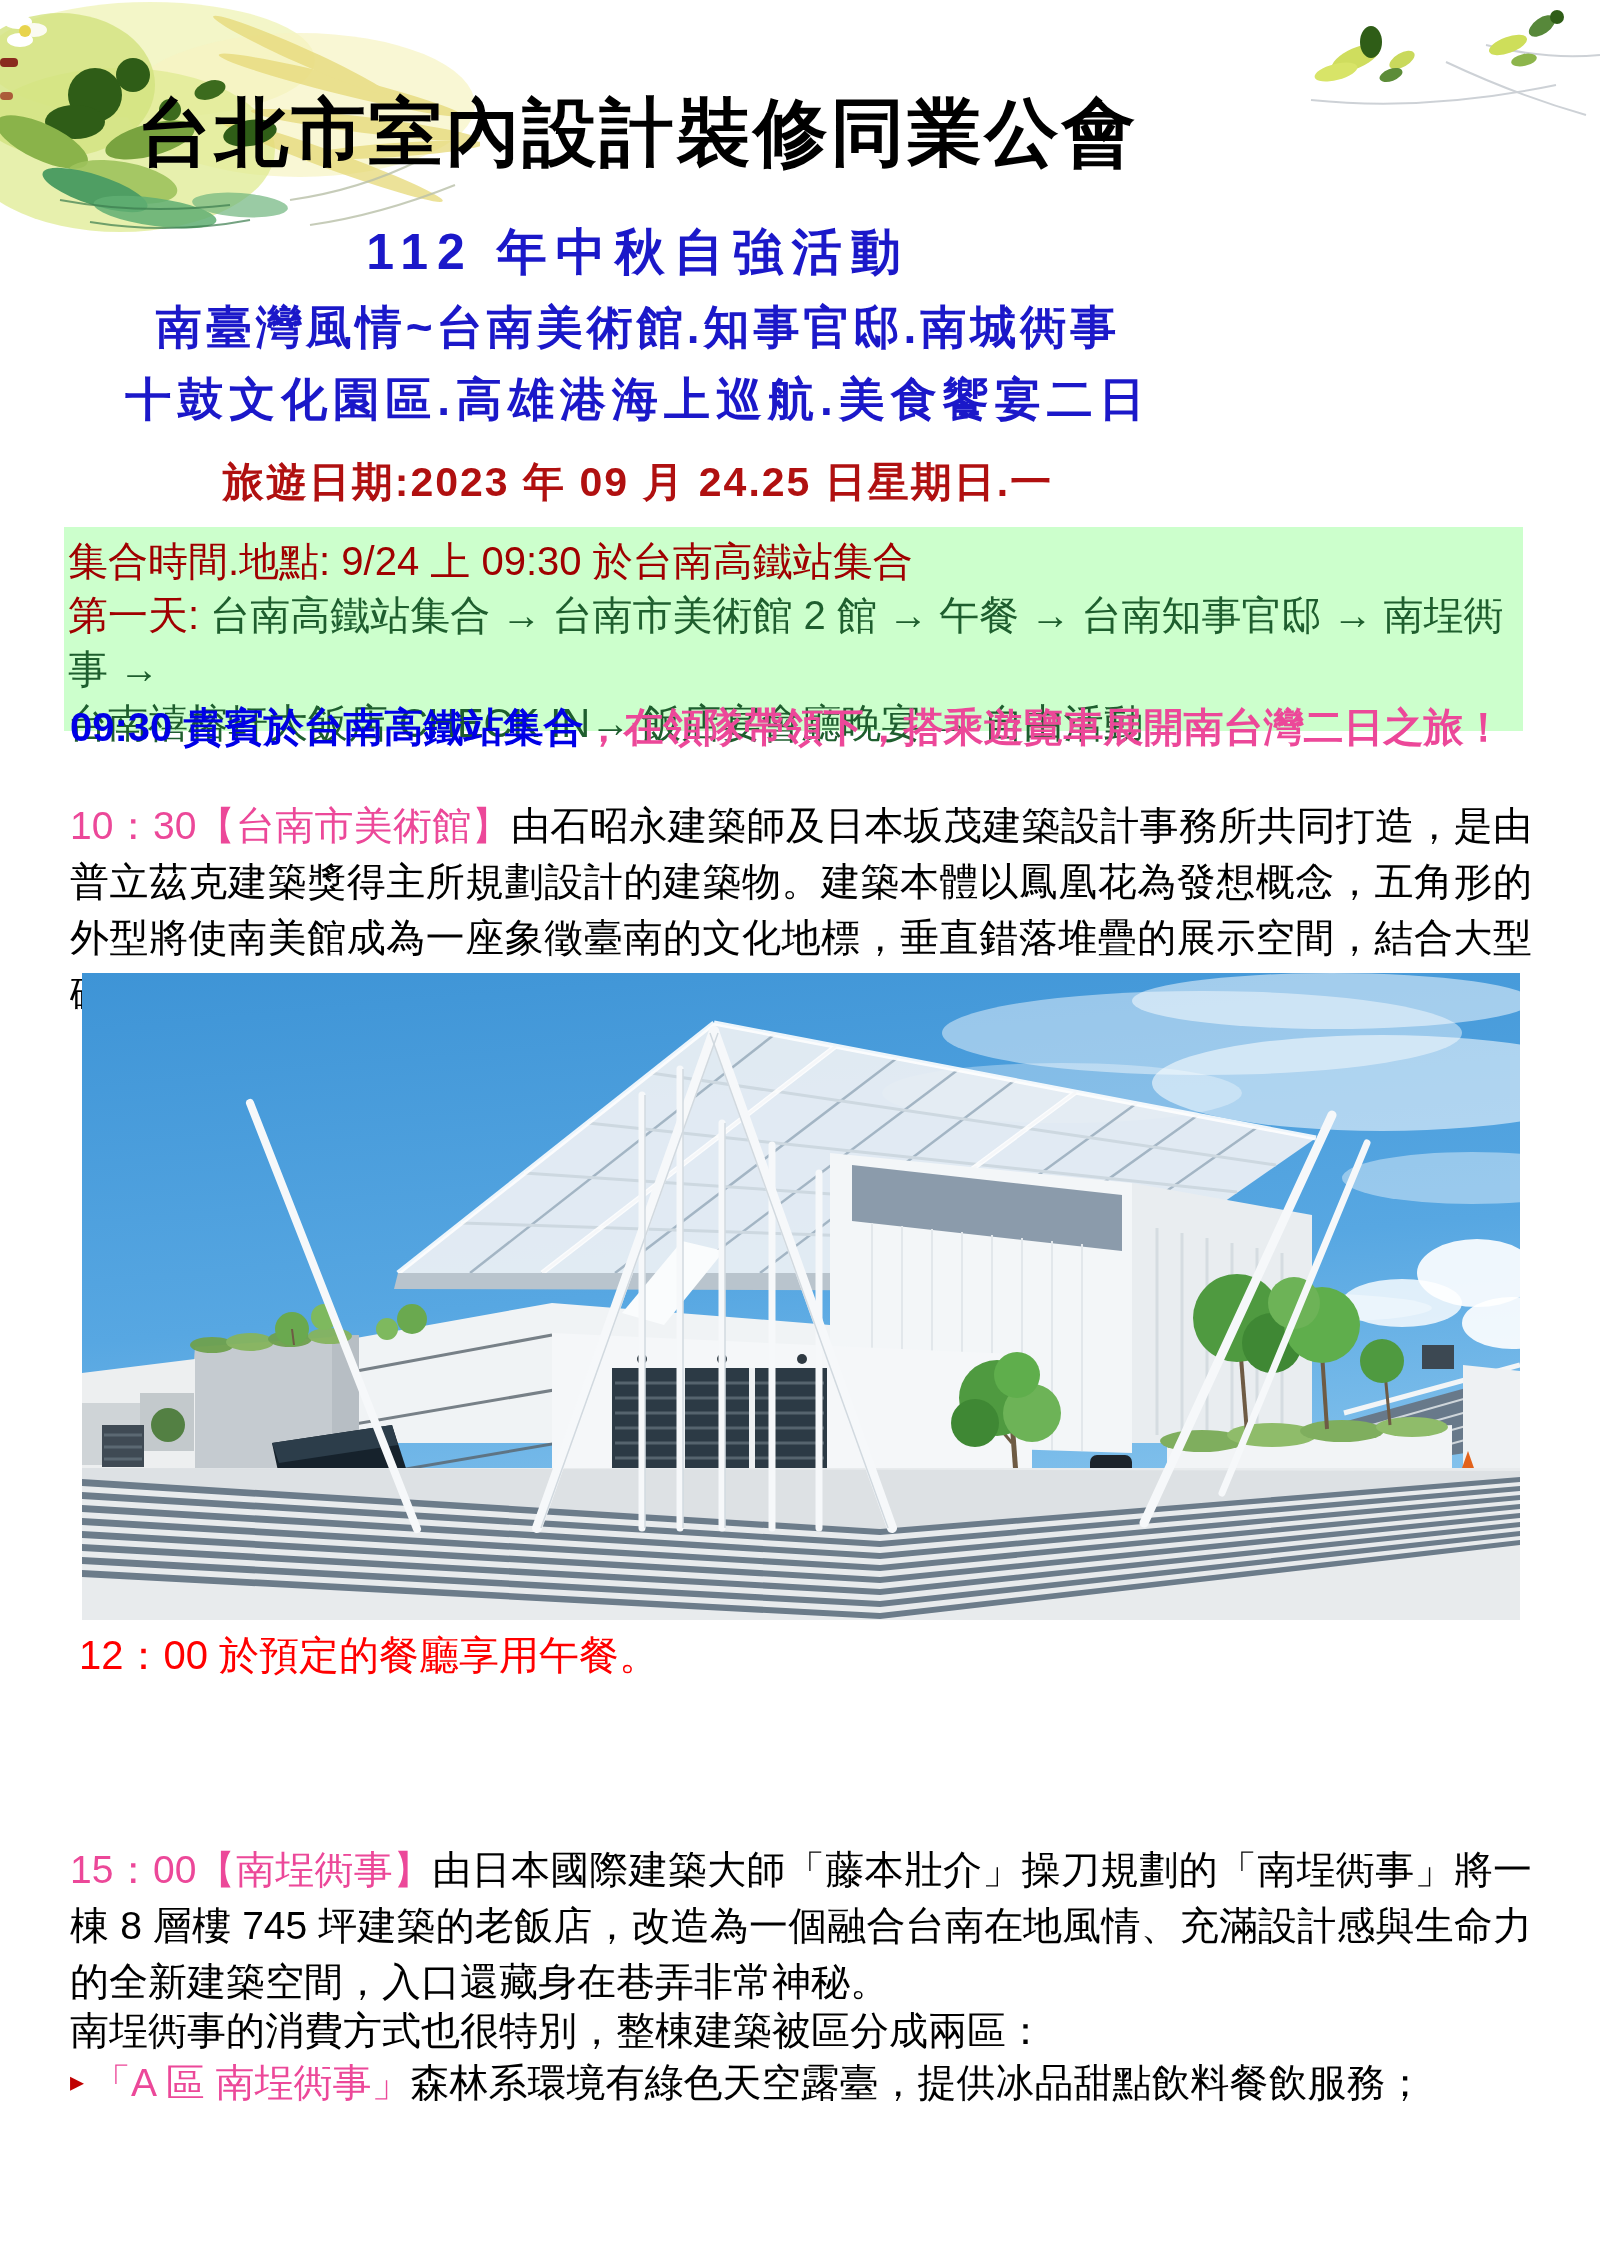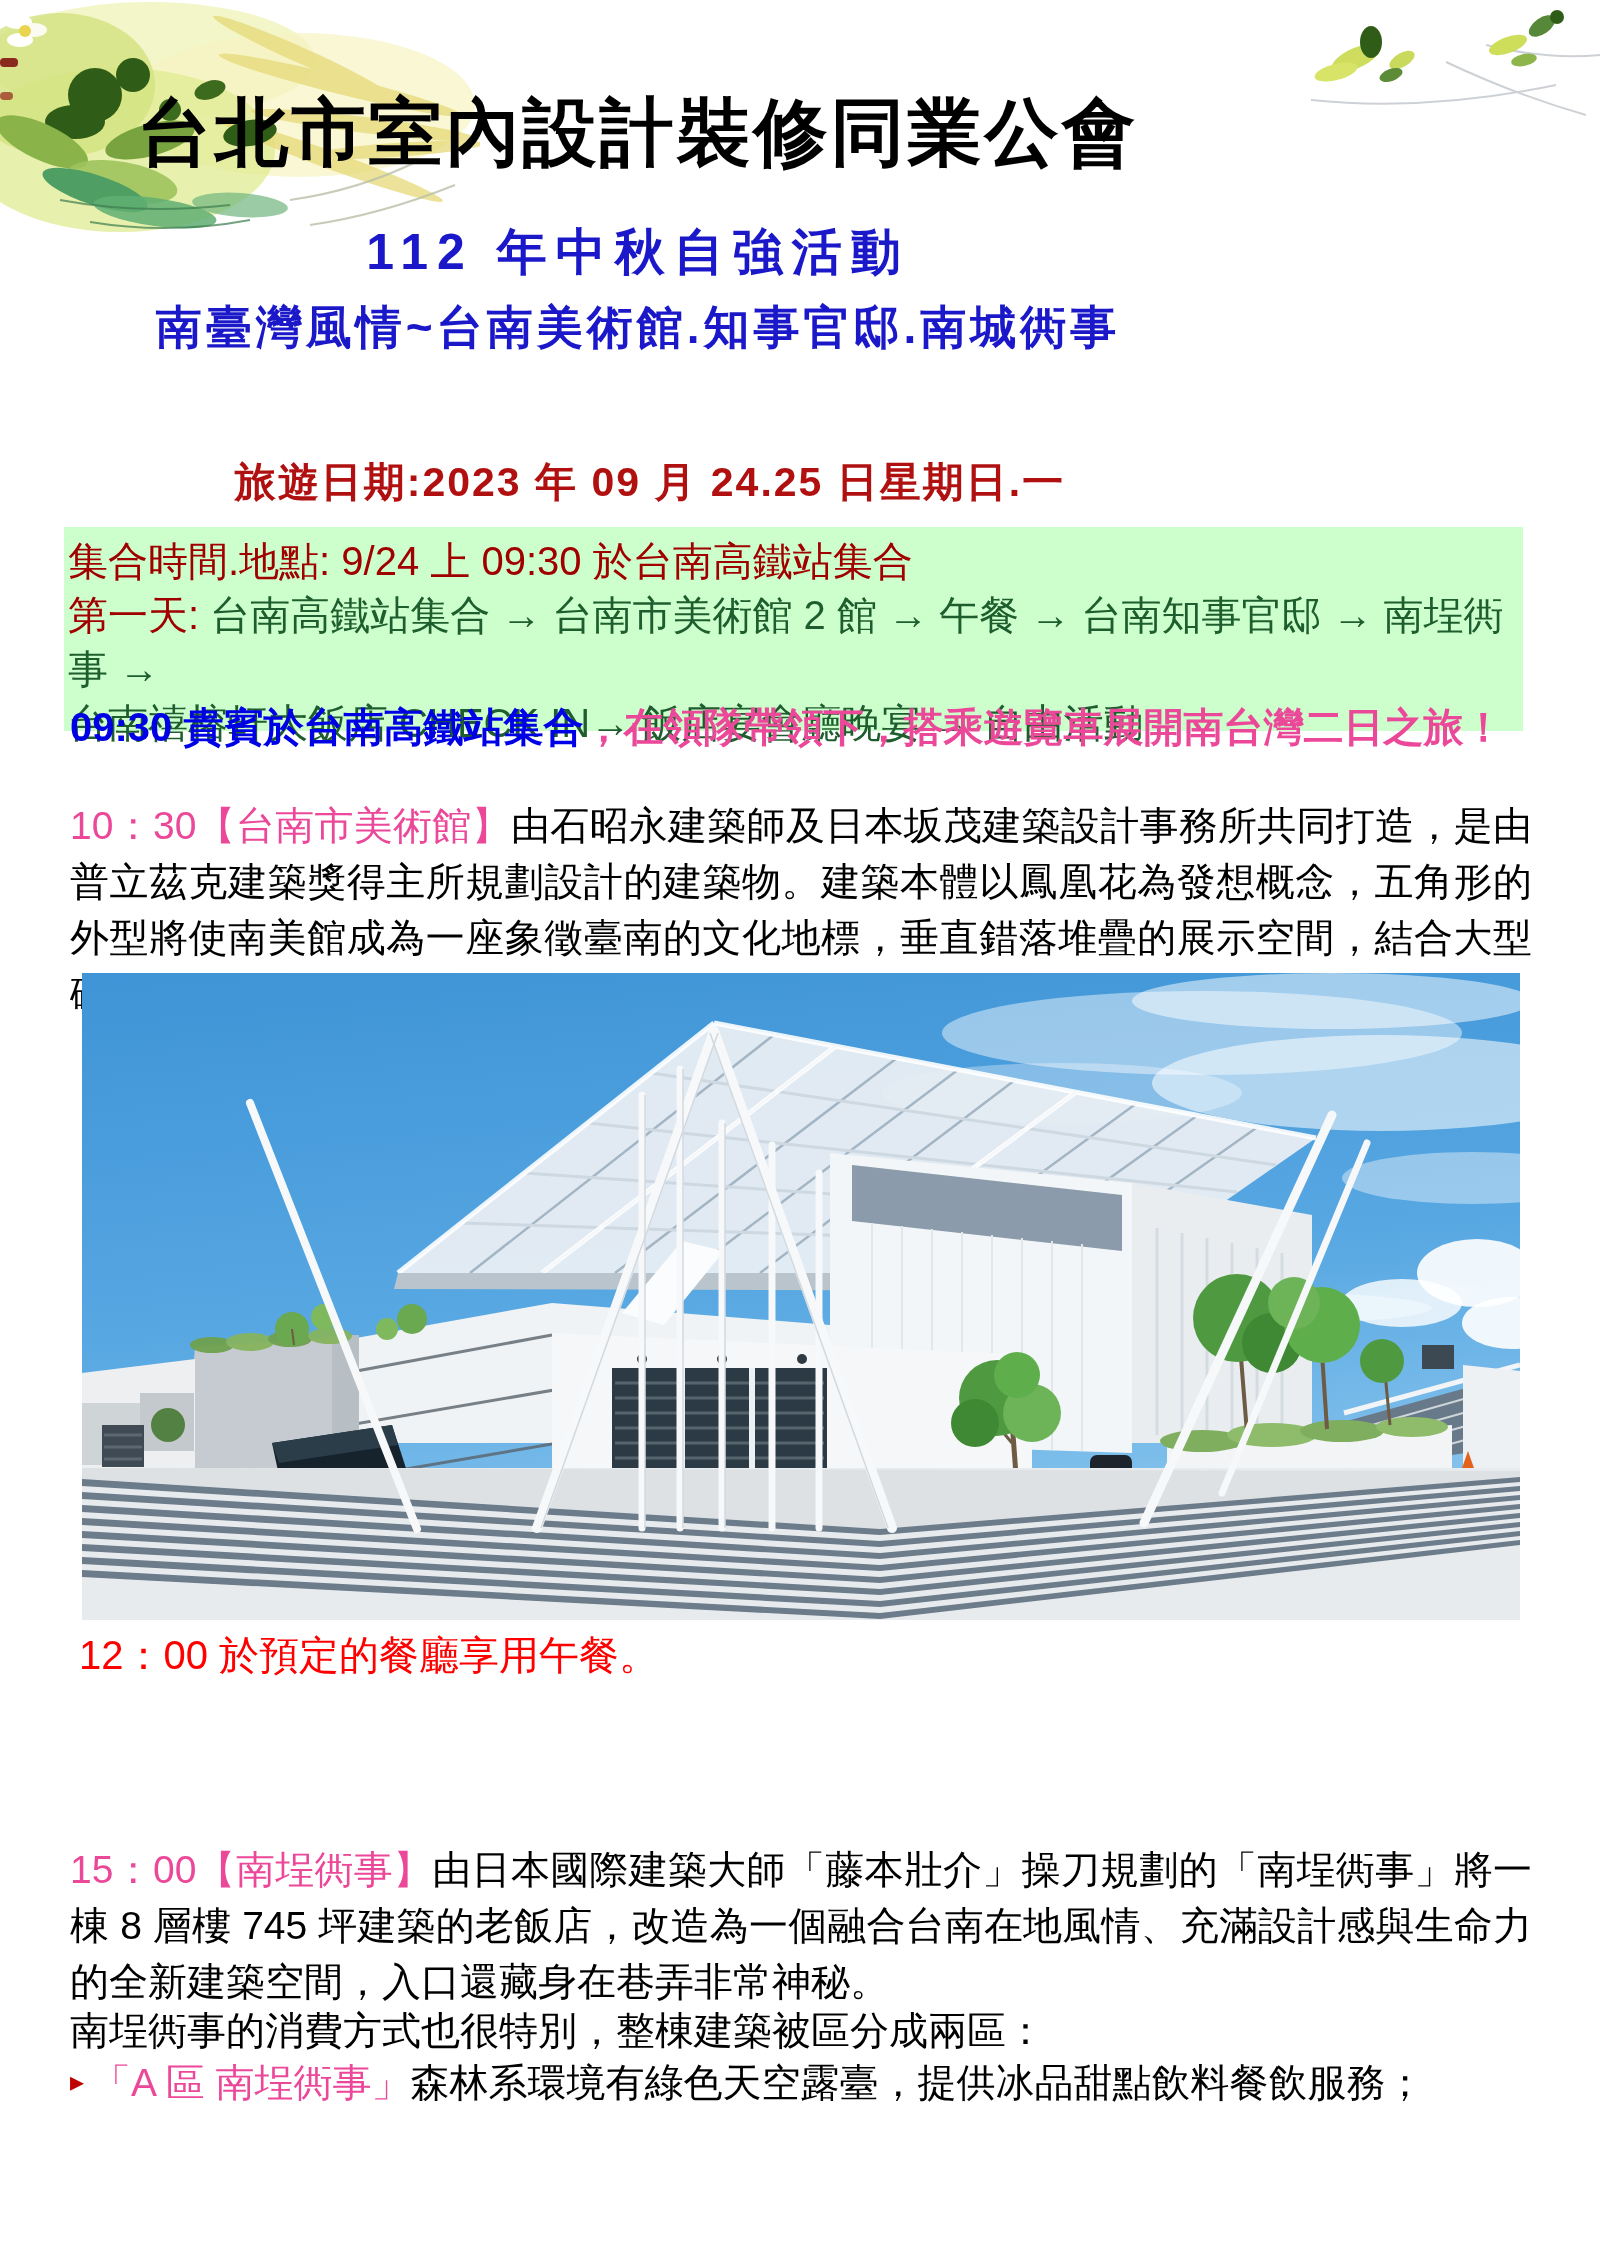--- a/index.html
+++ b/index.html
@@ -5,21 +5,21 @@
   html,body{margin:0;padding:0;background:#ffffff;}
   .page{position:relative;width:1600px;height:2263px;background:#ffffff;overflow:hidden;
         font-family:"Liberation Sans",sans-serif;}
   .abs{position:absolute;}
   .center{left:0;width:1276px;text-align:center;}
   .org-title{top:84px;font-size:74px;font-weight:700;color:#000;letter-spacing:3px;
              font-family:"Liberation Serif",serif;}
   .event-title{top:219px;font-size:50px;font-weight:700;color:#1b18c9;letter-spacing:9px;}
   .sub1{top:297px;font-size:46px;font-weight:700;color:#1b18c9;letter-spacing:4px;}
   .sub2{top:369px;font-size:46px;font-weight:700;color:#1b18c9;letter-spacing:6px;}
-  .date-line{top:455px;font-size:41px;font-weight:700;color:#b01010;letter-spacing:2px;margin-left:12px;}
+  .date-line{top:455px;font-size:41px;font-weight:700;color:#b01010;letter-spacing:2px;}
   .meet-box{left:64px;top:527px;width:1459px;height:204px;background:#ccffcc;
             box-sizing:border-box;padding:7px 12px 0 4px;font-size:40px;font-weight:400;line-height:54px;}
   .maroon{color:#a00000;}
   .greentx{color:#1e5e2e;}
   .blue{color:#0000e6;}
   .red{color:#ec4899;}
   .note1{left:70px;top:700px;width:1470px;font-size:40px;font-weight:700;}
   .note2{left:70px;top:754px;width:1470px;font-size:40px;font-weight:700;}
   .note2 span{color:#ff0000;text-decoration:underline;text-decoration-color:#ff0000;
               text-decoration-thickness:3px;text-underline-offset:7px;}
@@ -105,20 +105,21 @@
       <ellipse cx="252" cy="45" rx="20" ry="8" fill="#cede5a" transform="rotate(-20 252 45)"></ellipse>
       <ellipse cx="286" cy="26" rx="15" ry="8" fill="#57883a" transform="rotate(-35 286 26)"></ellipse>
       <circle cx="301" cy="17" r="7" fill="#2f5d17"></circle>
       <ellipse cx="268" cy="60" rx="13" ry="6" fill="#8db54c" transform="rotate(-12 268 60)"></ellipse>
     </g>
   </svg>
 
   <div class="abs center org-title">台北市室內設計裝修同業公會</div>
   <div class="abs center event-title">112 年中秋自強活動</div>
   <div class="abs center sub1">南臺灣風情~台南美術館.知事官邸.南城衖事</div>
+  <div class="abs center sub2">十鼓文化園區.高雄港海上巡航.美食饗宴二日</div>
   <div class="abs center date-line">旅遊日期:2023 年 09 月 24.25 日星期日.一</div>
 
   <div class="abs meet-box">
     <div>
       <span class="maroon">集合時間.地點: 9/24 上 09:30 於台南高鐵站集合</span>
     </div>
     <div>
       <span class="maroon">第一天:</span><span class="greentx"> 台南高鐵站集合 → 台南市美術館 2 館 → 午餐 → 台南知事官邸 → 南埕衖事 →</span>
     </div>
     <div>

